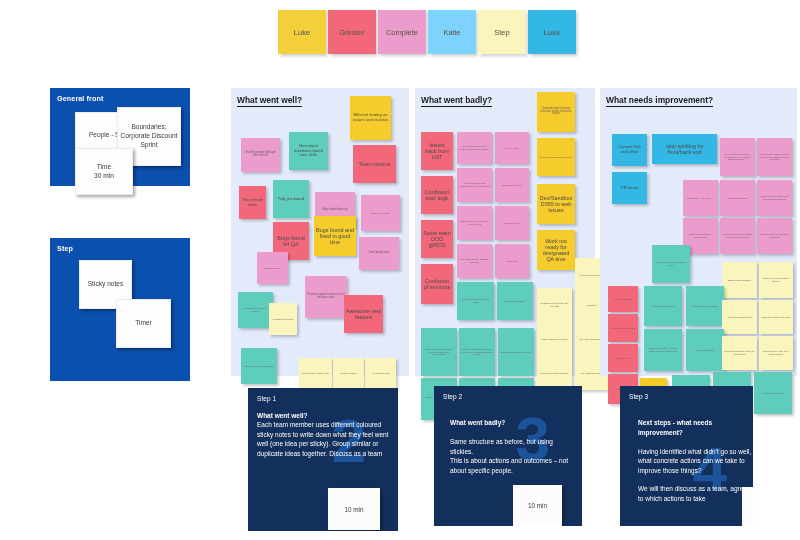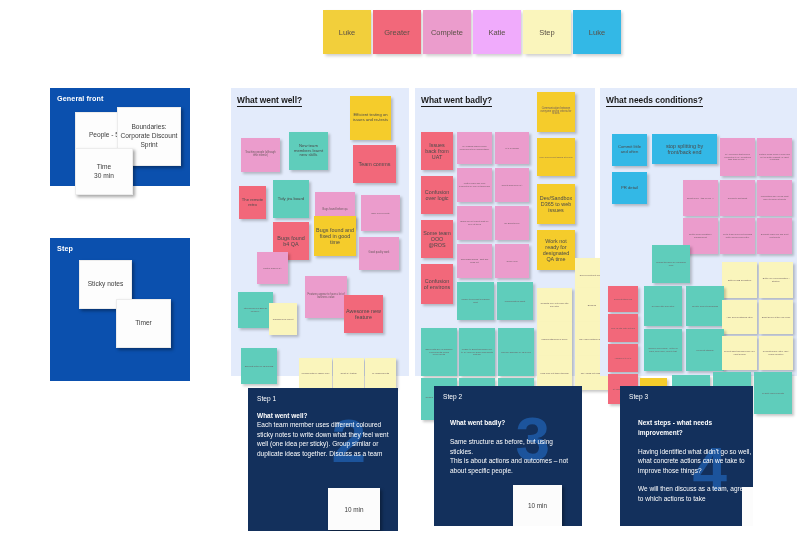--- a/index.html
+++ b/index.html
@@ -26,21 +26,20 @@
   .note.micro{font-size:2.2px;color:#6b5a5f;}
   .note.sm{font-size:4.2px;}
   .note.md{font-size:5.4px;}
 
   
   .person{
     position:absolute;width:48px;height:44px;
     display:flex;align-items:center;justify-content:center;
     font-size:7.5px;color:#5a5046;
     box-shadow:1.5px 2px 3px rgba(0,0,0,0.20);
-    margin-left:45px;
   }
 
   
   .bluepanel{
     position:absolute;background:#0b50ae;
   }
   .bluepanel .ptitle{
     position:absolute;left:7px;top:6px;
     color:#ffffff;font-size:7.2px;font-weight:600;letter-spacing:.1px;
   }
@@ -93,21 +92,21 @@
 <div id="person-row">
     <div class="person" style="left: 278px; top: 10px; background: rgb(242, 207, 59);">
       <span>Luke</span>
     </div>
     <div class="person" style="left: 328px; top: 10px; background: rgb(242, 104, 122);">
       <span>Greater</span>
     </div>
     <div class="person" style="left: 378px; top: 10px; background: rgb(235, 156, 204);">
       <span>Complete</span>
     </div>
-    <div class="person" style="left: 428px; top: 10px; background: #f0abfc;">
+    <div class="person" style="left: 428px; top: 10px; background: #7dd3fc;">
       <span>Katie</span>
     </div>
     <div class="person" style="left: 478px; top: 10px; background: rgb(250, 245, 188);">
       <span>Step</span>
     </div>
     <div class="person" style="left: 528px; top: 10px; background: rgb(51, 184, 230);">
       <span>Luke</span>
     </div>
   </div>
 
@@ -284,21 +283,21 @@
       <div class="note micro" style="left: 122px; top: 268px; width: 35px; height: 34px; background: rgb(250, 245, 188);">
         <span>PM's work not talked through</span>
       </div>
       <div class="note micro" style="left: 160px; top: 268px; width: 34px; height: 34px; background: rgb(250, 245, 188);">
         <span>JIRA cards not updated</span>
       </div>
     </div>
 </div>
 
 <div class="column" style="left:600px;top:88px;width:197px;height:288px;">
-  <div class="colhead" style="left:6px;top:7px;">What needs conditions?</div>
+  <div class="colhead" style="left:6px;top:7px;">What needs improvement?</div>
   <div class="notes-host" style="position:absolute;left:0;top:0;right:0;bottom:0;">
       <div class="note sm" style="left: 12px; top: 46px; width: 35px; height: 32px; background: rgb(51, 184, 230);">
         <span>Commit little and often</span>
       </div>
       <div class="note md" style="left: 52px; top: 46px; width: 65px; height: 30px; background: rgb(51, 184, 230);">
         <span>stop splitting by front/back end</span>
       </div>
       <div class="note micro" style="left: 120px; top: 50px; width: 35px; height: 38px; background: rgb(235, 156, 204);">
         <span>QA resources that work is completed to QA conditions than than needs ++</span>
       </div>

